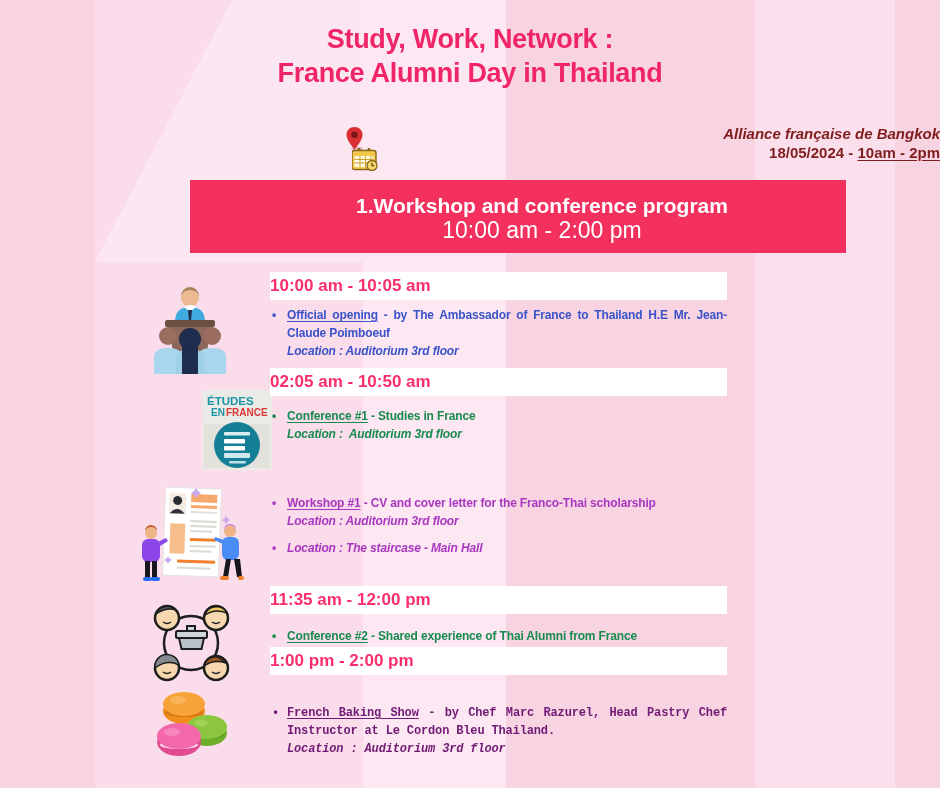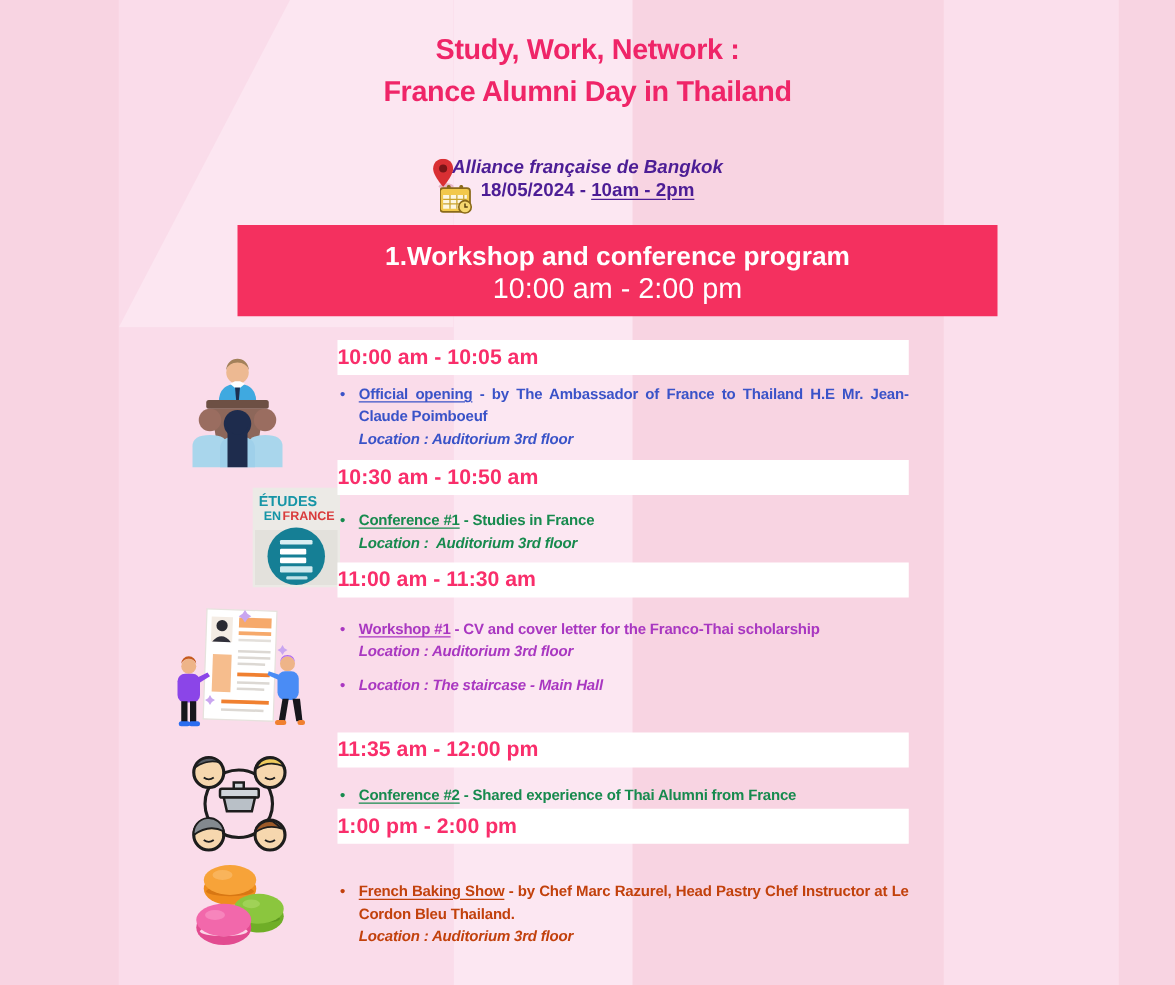--- a/index.html
+++ b/index.html
@@ -13,53 +13,53 @@
   .st-left{left:95px;width:268px;background:#fadcea;}
   .st-mid{left:363px;width:143px;background:#fce7f2;}
   .st-right{left:755px;width:140px;background:#fbdfec;}
   .wedge{
     position:absolute;left:0;top:0;width:363px;height:262px;background:#fce6f1;
     clip-path:polygon(232px 0,363px 0,363px 262px,95px 262px);
   }
   
   .title{
     position:absolute;top:22px;left:0;right:0;text-align:center;
-    color:#ef2568;font-weight:bold;font-size:23px;line-height:34px;letter-spacing:-.3px;
+    color:#ef2568;font-weight:bold;font-size:27px;line-height:34px;letter-spacing:-.3px;
   }
   .meta{
-    position:absolute;top:124px;left:0;right:0;text-align:center;
-    color:#4c1d95;font-size:15px;font-weight:bold;line-height:19px;
+    position:absolute;top:124px;left:0;right:0;text-align:right;
+    color:#7f1d1d;font-size:15px;font-weight:bold;line-height:19px;
   }
   .meta .venue{font-style:italic;}
   .meta .u{ text-decoration:underline;text-underline-offset:2px;}
   .pin-ico{position:absolute;left:346px;top:127px;}
   .cal-ico{position:absolute;left:352px;top:148px;}
   
   .banner{
     position:absolute;left:190px;top:180px;width:608px;height:73px;background:#f4305f;
-    color:#fff;display:flex;flex-direction:column;align-items:center;justify-content:center;
+    color:#fff;display:flex;flex-direction:column;align-items:center;justify-content:center;padding-left:48px;
   }
   .banner .b-title{font-size:21px;font-weight:bold;line-height:26px;}
   .banner .b-sub{font-size:23px;font-weight:normal;line-height:22px;}
   
   .content{position:absolute;left:270px;top:268px;width:457px;height:520px;}
   .timebar{
     position:absolute;left:0;width:457px;height:28px;background:#ffffff;
     color:#f92e6b;font-weight:bold;font-size:17px;text-align:left;line-height:28px;
   }
   .entry{position:absolute;left:0;width:457px;}
   .item{position:relative;padding-left:17px;font-weight:bold;font-size:12px;line-height:18px;letter-spacing:-.15px;}
   .item::before{content:"\2022";position:absolute;left:2px;top:0;}
   .item p{margin:0;text-align:justify;white-space:pre-wrap;}
   .item .u{text-decoration:underline;text-underline-offset:2px;}
   .loc{font-style:italic;white-space:pre-wrap;}
   .c-blue{color:#3a53c8;}
   .c-green{color:#178a4e;}
   .c-purple{color:#a937c1;}
-  .c-slate{color:#c2410c;}
+  .c-slate{color:#701a75;font-family:Liberation Mono, monospace;}
   
   .icn{position:absolute;}
   .i-podium{left:146px;top:284px;}
   .i-etudes{left:154px;top:390px;margin-left:48px;}
   .i-cv{left:138px;top:486px;}
   .i-meeting{left:150px;top:602px;}
   .i-macaron{left:148px;top:688px;}
   
   .y-b1{top:4px;}  .y-e1{top:38px;}
   .y-b2{top:100px;}.y-e2{top:139px;}
@@ -236,29 +236,28 @@
   <div class="content">
 
     <div class="timebar y-b1">10:00 am - 10:05 am</div>
     <div class="entry y-e1">
       <div class="item c-blue">
         <p><span class="u">Official opening</span><span> - by The Ambassador of France to Thailand H.E Mr. Jean-Claude Poimboeuf</span></p>
         <div class="loc">Location : Auditorium 3rd floor</div>
       </div>
     </div>
 
-    <div class="timebar y-b2">10:30 am - 10:50 am</div>
+    <div class="timebar y-b2">02:05 am - 10:50 am</div>
     <div class="entry y-e2">
       <div class="item c-green">
         <p><span class="u">Conference #1</span><span> - Studies in France</span></p>
         <div class="loc">Location :  Auditorium 3rd floor</div>
       </div>
     </div>
 
-    <div class="timebar y-b3">11:00 am - 11:30 am</div>
     <div class="entry y-e3a">
       <div class="item c-purple">
         <p><span class="u">Workshop #1</span><span> - CV and cover letter for the Franco-Thai scholarship</span></p>
         <div class="loc">Location : Auditorium 3rd floor</div>
       </div>
     </div>
     <div class="entry y-e3b">
       <div class="item c-purple">
         <div class="loc">Location : The staircase - Main Hall</div>
       </div>

